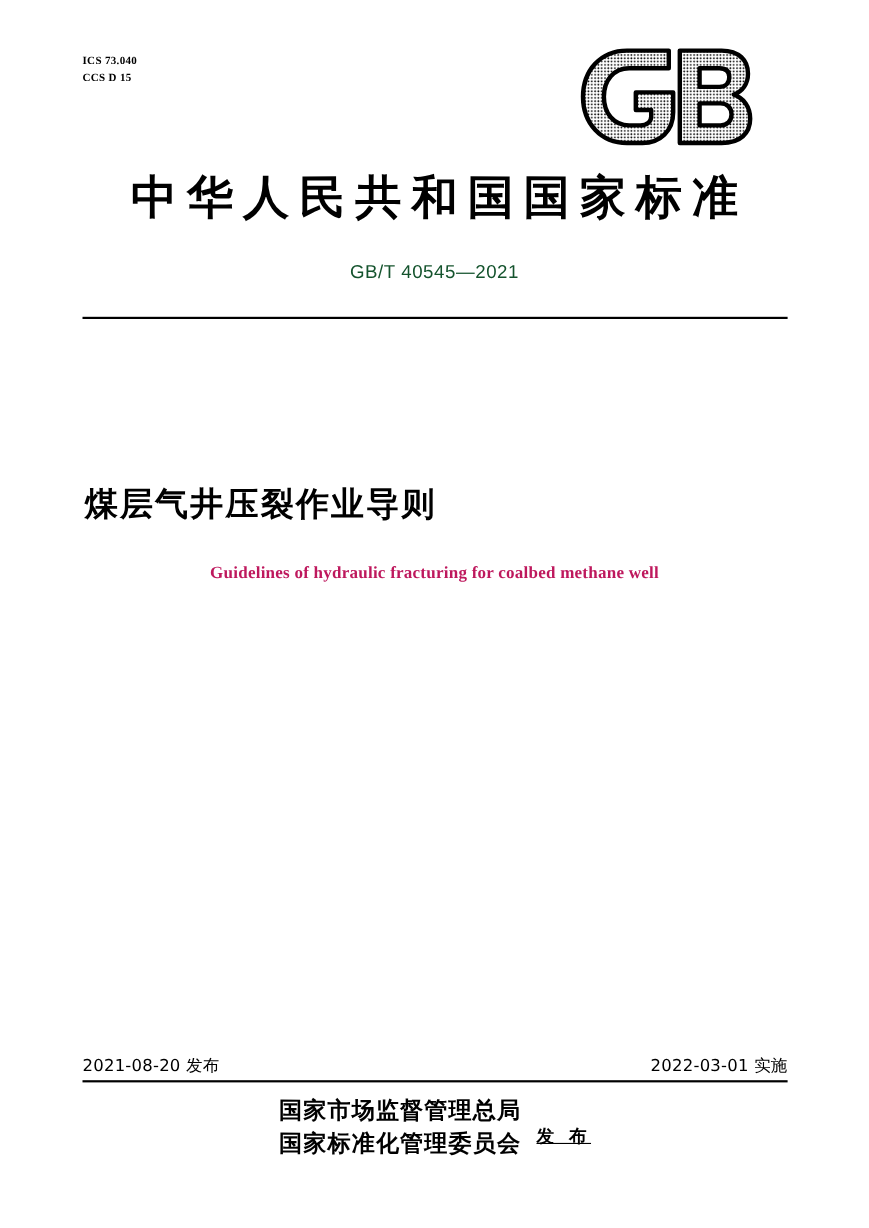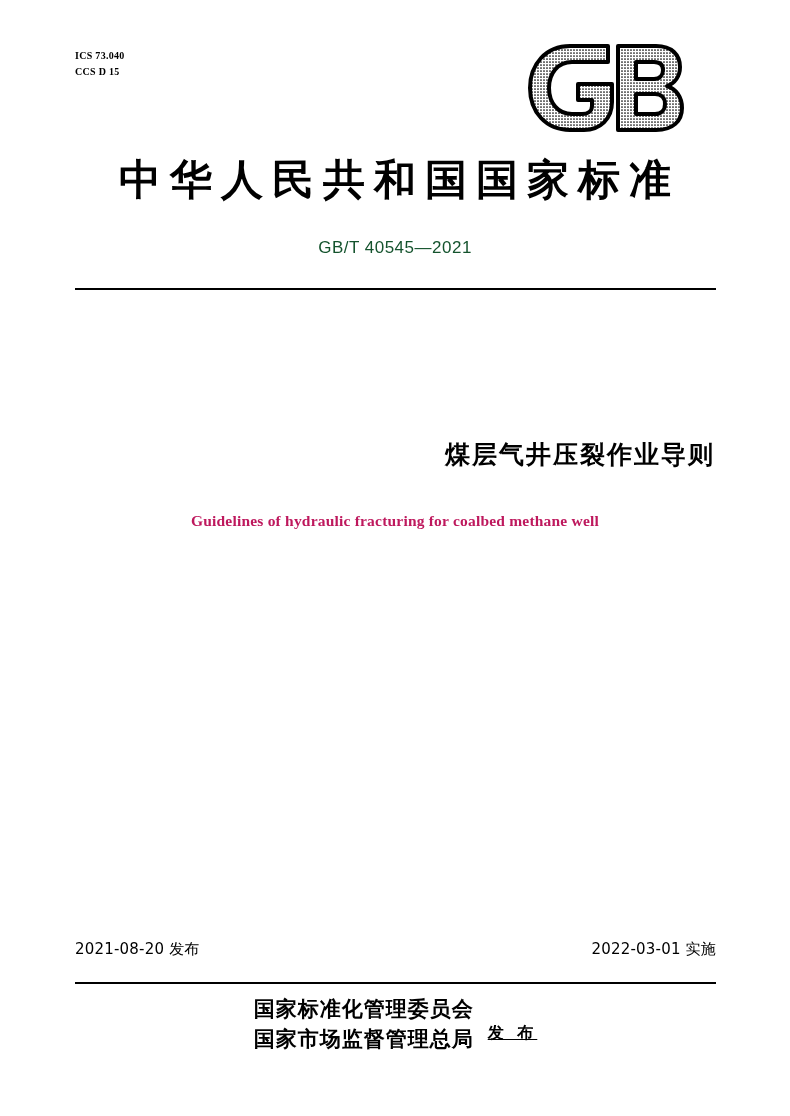--- a/index.html
+++ b/index.html
@@ -91,24 +91,24 @@
     height: 0;
     border-top: 2px solid #000;
   }
 
   
   .doc-title-cn {
     position: absolute;
     left: 75px;
     top: 438px;
     width: 640px;
-    text-align: right;
-    font-family: "DejaVu Sans", sans-serif;
-    font-weight: bold;
-    font-size: 25px;
+    text-align: left;
+    font-family: "DejaVu Sans", sans-serif;
+    font-weight: bold;
+    font-size: 30px;
     letter-spacing: 2px;
     text-indent: 2px;
     color: #000;
   }
   .doc-title-en {
     position: absolute;
     left: 75px;
     top: 512px;
     width: 640px;
     text-align: center;
@@ -124,21 +124,21 @@
     position: absolute;
     left: 75px;
     top: 982px;
     width: 641px;
     height: 0;
     border-top: 2px solid #000;
   }
   .date-row {
     position: absolute;
     left: 75px;
-    top: 940px;
+    top: 960px;
     width: 641px;
     height: 24px;
   }
   .date-issue {
     position: absolute;
     left: 0;
     top: 0;
     font-family: "DejaVu Sans", sans-serif;
     font-size: 15px;
     letter-spacing: 0.2px;
@@ -256,20 +256,20 @@
   <div class="date-row">
     <div class="date-issue">2021-08-20 发布</div>
     <div class="date-effective">2022-03-01 实施</div>
   </div>
 
   <div class="footer-rule"></div>
 
   <div class="publisher">
     <div class="publisher-inner">
       <div class="publisher-names">
+        <div>国家市场监督管理总局</div>
         <div>国家标准化管理委员会</div>
-        <div>国家市场监督管理总局</div>
       </div>
       <div class="publisher-issue">发 布</div>
     </div>
   </div>
 
 </div>
 
 </body></html>

